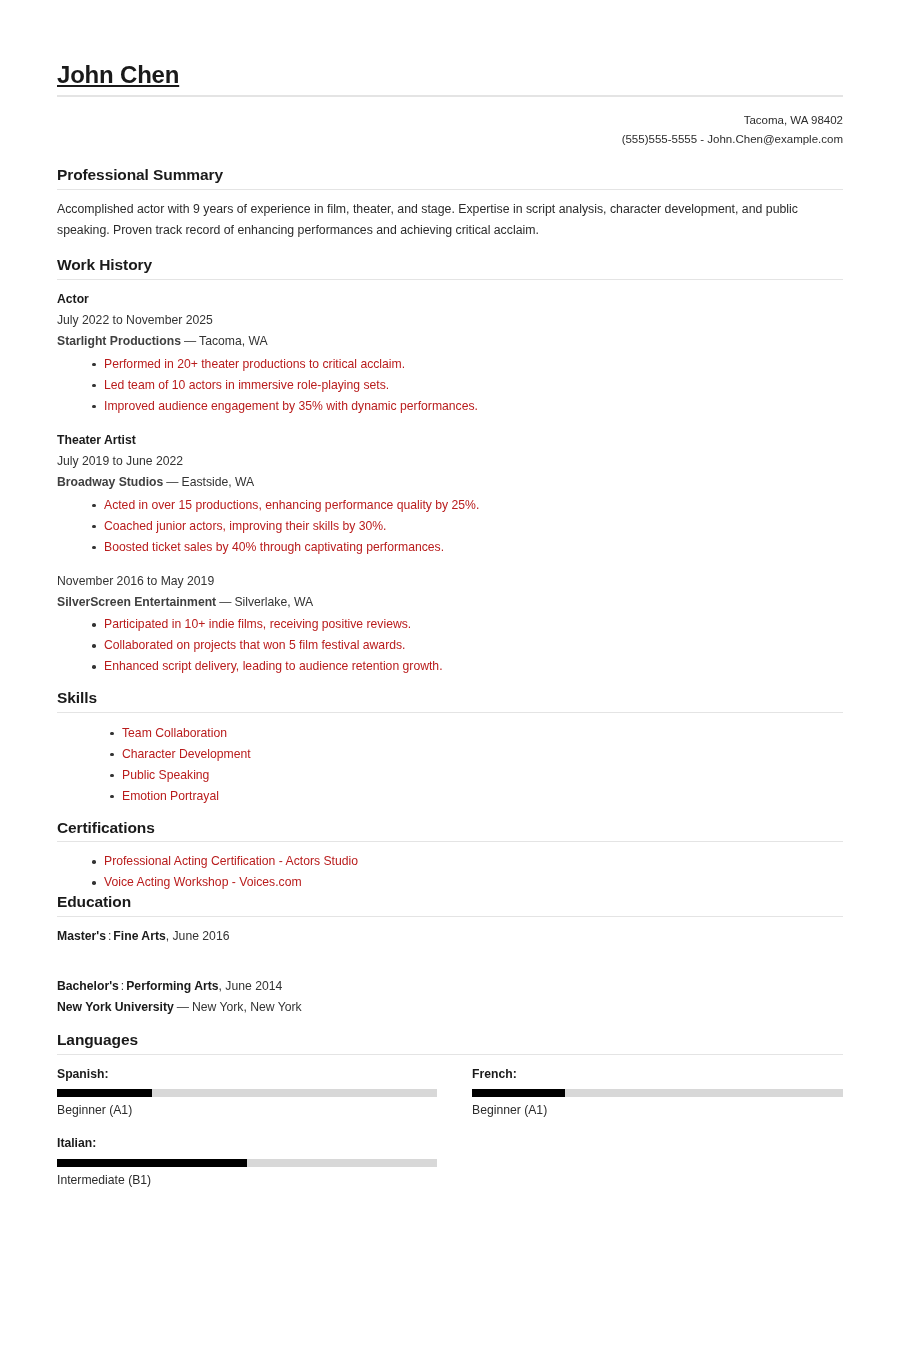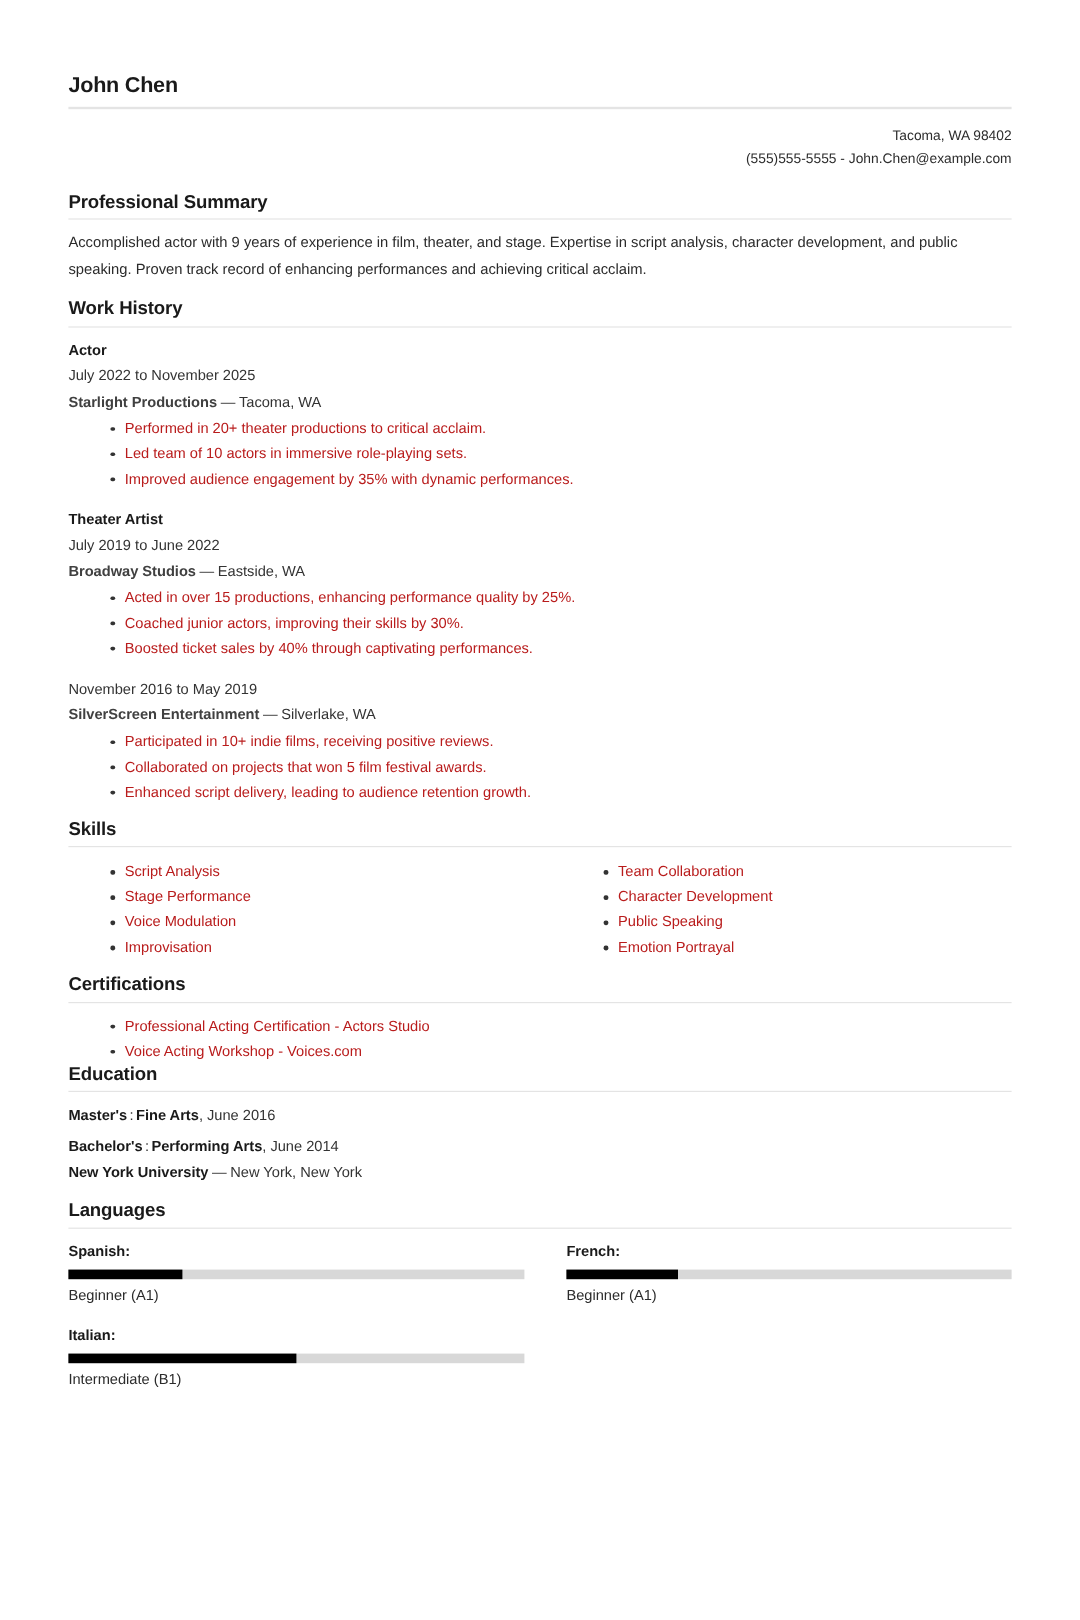--- a/index.html
+++ b/index.html
@@ -18,26 +18,27 @@
     position: relative;
     width: 900px;
     height: 1350px;
     box-sizing: border-box;
     padding: 62px 57px 0 57px;
     background: #ffffff;
   }
 
   
   .name {
-    font-size: 18px;
+    font-size: 24px;
     font-weight: bold;
     letter-spacing: -0.2px;
     color: #1a1a1a;
     line-height: 1.1;
     margin: 0 0 7px 0;
+    text-decoration: underline;
   }
   .name-rule {
     height: 2px;
     background: #e4e4e4;
     margin: 0 0 14px 0;
   }
   .contact {
     text-align: right;
     font-size: 11.5px;
     line-height: 1.65;
@@ -121,21 +122,21 @@
     display: flex;
     gap: 0;
   }
   .two-col .col { width: 50%; box-sizing: border-box; }
   .two-col .col:last-child { padding-left: 18px; }
 
   
   .certs { margin-bottom: 13px; }
 
   
-  .edu { margin-bottom: 4px; }
+  .edu { margin-bottom: 28px; }
   .edu:last-child { margin-bottom: 0; }
   .edu-line {
     font-size: 12.2px;
     line-height: 1.78;
     color: #333333;
   }
   .edu-line .b { font-weight: bold; color: #1a1a1a; }
   .edu-line .sep { color: #333333; padding: 0 2px; }
   .edu-line .dash { color: #444444; padding: 0 3px; }
 
@@ -241,28 +242,20 @@
   </div>
 
   <div class="spacer-md"></div>
 
   <div class="section">
     <div class="section-title">Skills</div>
     <div class="section-rule"></div>
     <div class="two-col">
       <div class="col">
         <ul class="bullets">
-          <li>Script Analysis</li>
-          <li>Stage Performance</li>
-          <li>Voice Modulation</li>
-          <li>Improvisation</li>
-        </ul>
-      </div>
-      <div class="col">
-        <ul class="bullets">
           <li>Team Collaboration</li>
           <li>Character Development</li>
           <li>Public Speaking</li>
           <li>Emotion Portrayal</li>
         </ul>
       </div>
     </div>
   </div>
 
   <div class="spacer-md"></div>

